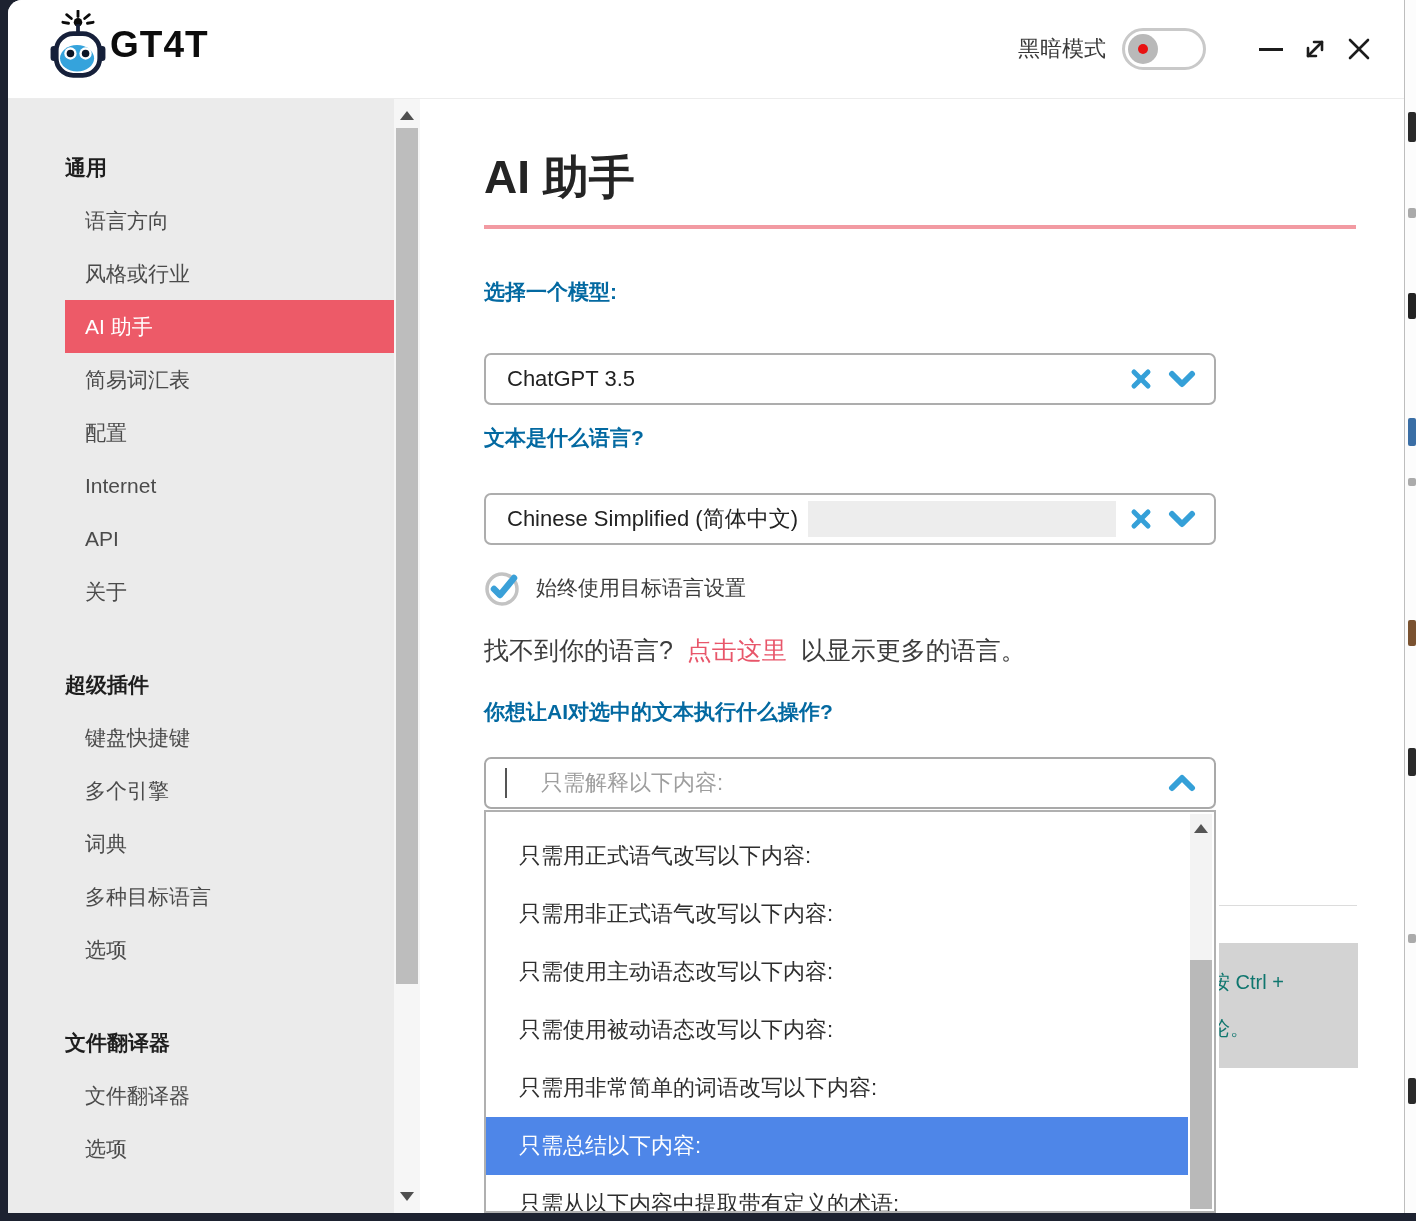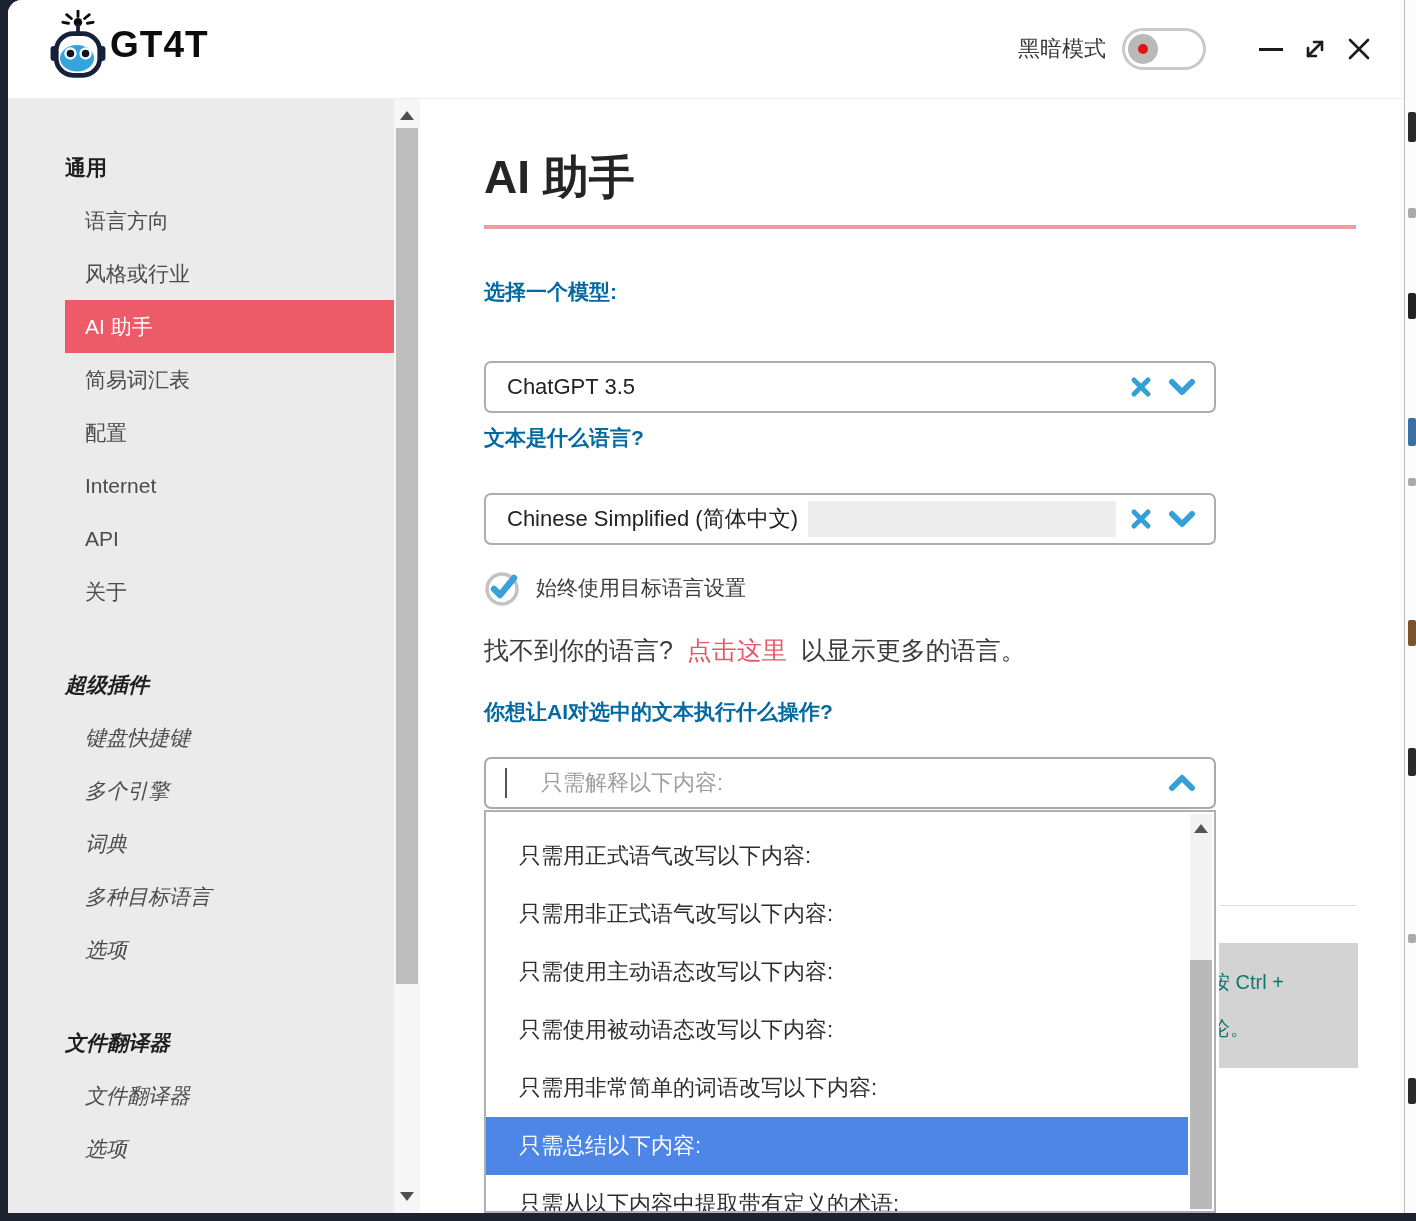--- a/index.html
+++ b/index.html
@@ -21,21 +21,21 @@
   .header-right{position:absolute;right:28px;top:0;height:98px;display:flex;align-items:center;}
   .dm-label{font-size:22px;color:#3a3a3a;margin-right:16px;}
   .toggle{width:78px;height:36px;border:3px solid #c9c9c9;border-radius:22px;position:relative;background:#fff;cursor:pointer;}
   .knob{position:absolute;left:3px;top:3px;width:30px;height:30px;border-radius:50%;background:#b9b9b9;}
   .knob-dot{position:absolute;left:10px;top:10px;width:10px;height:10px;border-radius:50%;background:#e81111;}
   .winbtn{display:flex;align-items:center;justify-content:center;width:34px;height:40px;cursor:pointer;}
   .minimize-line{width:24px;height:3px;background:#1c1c1c;}
   
   .sidebar{position:absolute;left:0;top:99px;width:386px;bottom:0;background:#ebebeb;box-sizing:border-box;padding-top:42px;padding-left:28px;}
   .sec{margin:0;}
-  .sec + .sec{margin-top:40px;font-style:italic;}
+  .sec + .sec{margin-top:40px;}
   .shead{height:53px;line-height:53px;padding-left:29px;font-size:21px;font-weight:bold;color:#1e1e1e;}
   .sitem{height:53px;line-height:53px;padding-left:49px;font-size:21px;color:#4b4b4b;cursor:pointer;white-space:nowrap;}
   .sitem.active{margin-left:29px;padding-left:20px;background:#ed5a68;color:#ffffff;}
   
   .side-scroll{position:absolute;left:386px;top:99px;width:26px;bottom:0;background:#f6f6f6;}
   .tri-up{width:0;height:0;border-left:7px solid transparent;border-right:7px solid transparent;border-bottom:9px solid #4f4f4f;position:absolute;left:6px;top:12px;}
   .tri-down{width:0;height:0;border-left:7px solid transparent;border-right:7px solid transparent;border-top:9px solid #4f4f4f;position:absolute;left:6px;bottom:12px;}
   .side-thumb{position:absolute;left:2px;top:29px;width:22px;height:856px;background:#bdbdbd;}
   
   .main{position:absolute;left:412px;top:99px;right:0;bottom:0;background:#fff;}
@@ -177,21 +177,21 @@
     <div class="side-thumb"></div>
     <div class="tri-down"></div>
   </div>
 
   <div class="main">
 
     <div class="page-title">AI 助手</div>
     <div class="title-rule"></div>
 
     <div class="q-label" style="top:180px;">选择一个模型:</div>
-    <div class="select" style="top:262px;gap:36px;">
+    <div class="select" style="top:254px;gap:36px;">
       <span class="val">ChatGPT 3.5</span>
       <span class="spacer"></span>
       <span class="icons">
         <span class="icon-btn">
           <svg width="22" height="22" viewBox="0 0 22 22">
               <g stroke="#35a0d8" stroke-width="5" stroke-linecap="round">
                 <line x1="4" y1="4" x2="18" y2="18"></line>
                 <line x1="18" y1="4" x2="4" y2="18"></line>
               </g>
             </svg>

